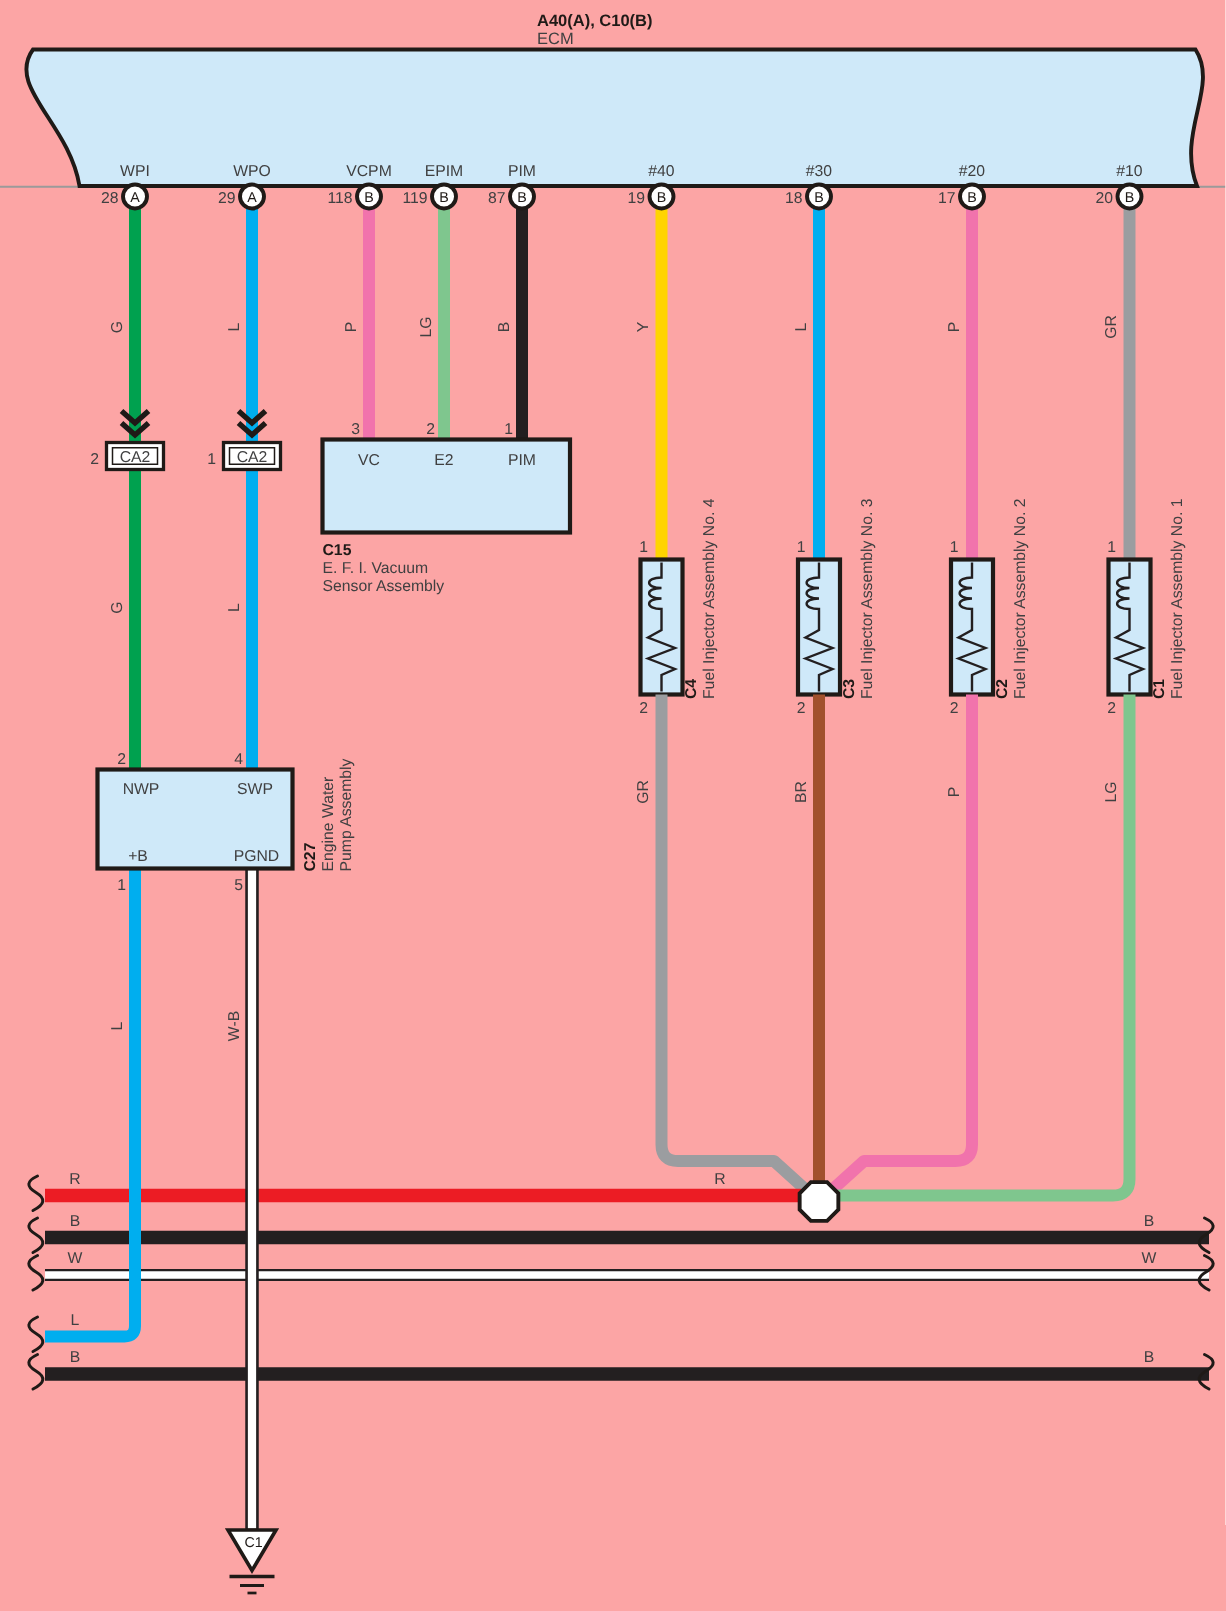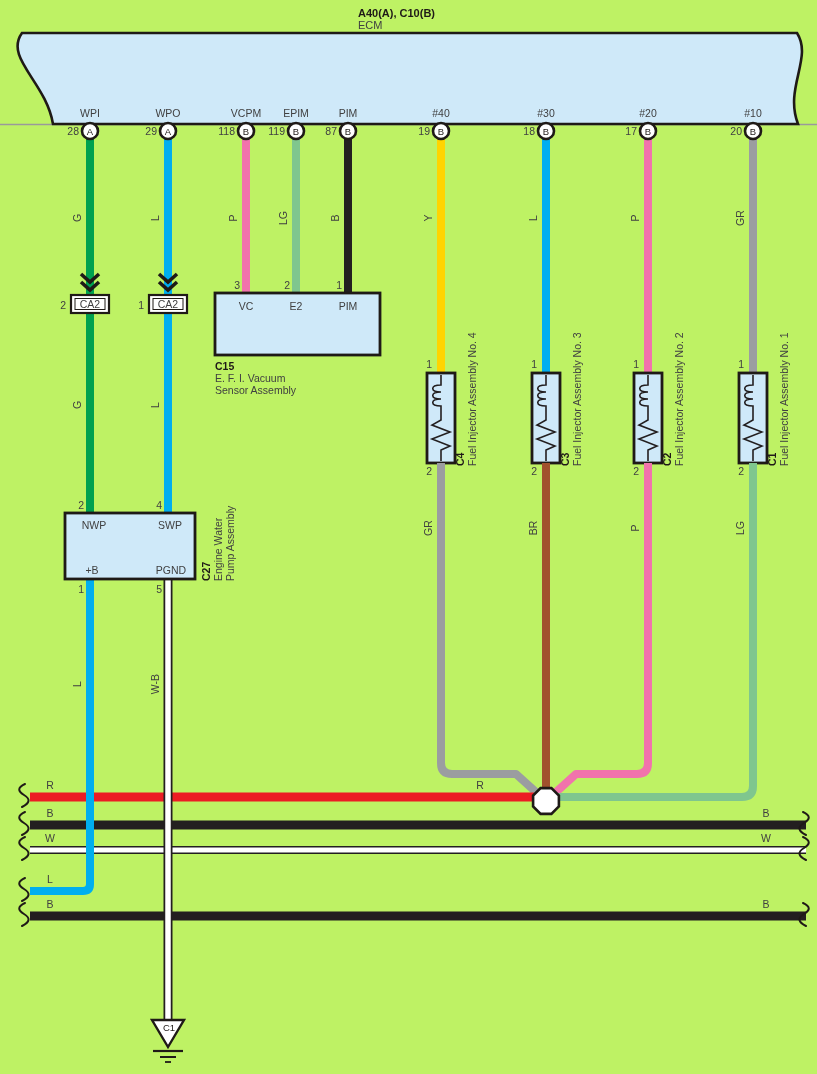--- a/index.html
+++ b/index.html
@@ -1,16 +1,16 @@
 <!DOCTYPE html>
 <html><head>
 <meta charset="utf-8">
 <style>
   html,body{margin:0;padding:0;background:#fff;}
-  #stage{position:relative;width:817px;height:1074px;background:#bef264;overflow:hidden;}
+  #stage{position:relative;width:817px;height:1074px;background:#fca5a5;overflow:hidden;}
   svg{display:block;}
   text{font-family:"Liberation Sans","DejaVu Sans",sans-serif;}
   .t{font-size:10.5px;fill:#404041;}
   .tb{font-size:10.5px;font-weight:bold;fill:#1f1a17;}
   .title{font-size:11px;font-weight:bold;fill:#1f1a17;}
   .sub{font-size:11px;fill:#404041;}
   .cl{font-size:9.5px;fill:#1f1a17;}
   .mid{text-anchor:middle;}
   .end{text-anchor:end;}
   .pin{fill:#ffffff;stroke:#1f1a17;stroke-width:2.6;}

